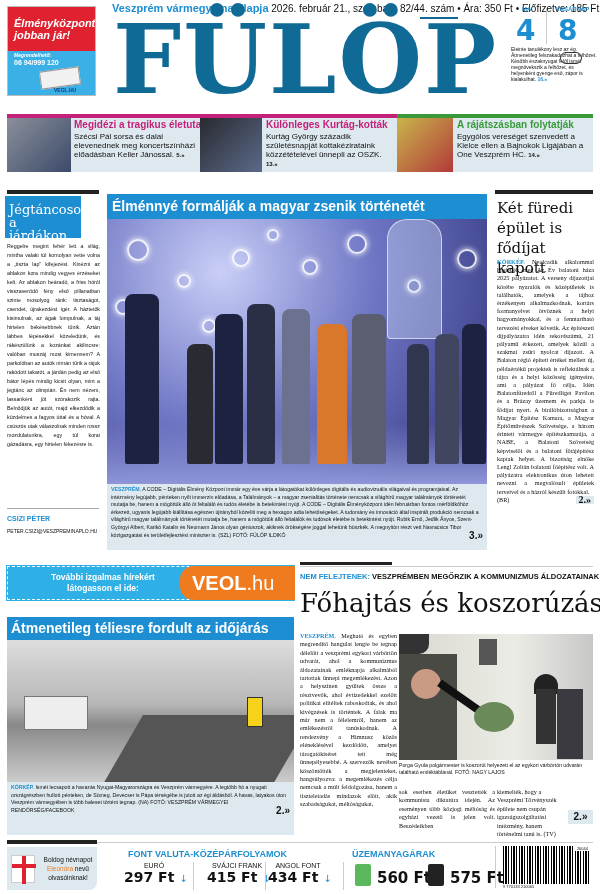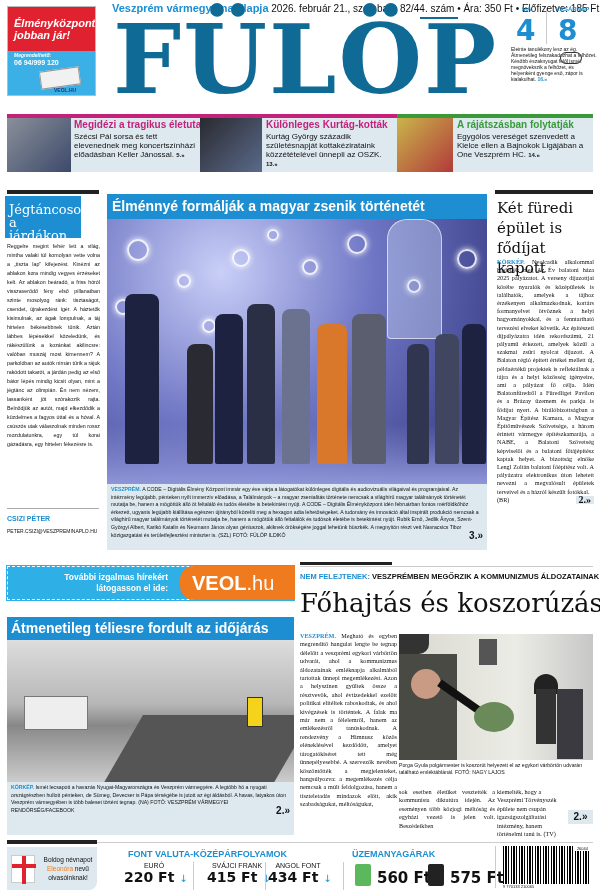--- a/index.html
+++ b/index.html
@@ -45,21 +45,21 @@
 .main-cap{left:107px;top:484px;width:380px;height:66px;background:#dde9ef;font-size:5.2px;line-height:7.6px;padding:2px 4px}
 .main-cap b{color:#1d8ed1}
 .pg{font-weight:bold;font-size:10px}
 
 .rtop{left:495px;top:190px;width:98px;height:4px;background:#222}
 .rhead{left:497px;top:198px;font-family:"DejaVu Serif",serif;font-size:15px;line-height:20px}
 .rbody{left:497px;top:258px;width:97px;font-family:"Liberation Serif",serif;font-size:6.2px;line-height:8.2px;text-align:justify}
 .rbody b{color:#1d8ed1}
 
 .veol-banner{left:7px;top:566px;width:287px;height:34px;background:#2eafe6;border:1px dashed #fff;outline:1px solid #2eafe6}
-.veol-banner .txt{position:absolute;left:30px;top:5px;width:130px;text-align:right;color:#fff;font-weight:bold;font-size:8.5px;line-height:11px}
+.veol-banner .txt{position:absolute;left:30px;top:5px;width:130px;text-align:center;color:#fff;font-weight:bold;font-size:8.5px;line-height:11px}
 .veol-banner .pill{position:absolute;left:172px;top:-1px;width:115px;height:34px;background:#f07a1e;border-radius:14px 0 0 14px;color:#fff;font-size:20px;font-weight:bold;line-height:34px;padding-left:12px}
 .veol-banner .pill span{font-weight:normal}
 
 .w-head{left:7px;top:617px;width:287px;height:23px;background:#1d8ed1;color:#fff;font-weight:bold;font-size:14px;line-height:23px;padding-left:4px}
 .w-img{left:7px;top:640px;width:287px;height:142px;background:linear-gradient(#ddd,#b7b7b7 45%,#888 60%,#ccc);overflow:hidden}
 .road{position:absolute;left:110px;top:75px;width:170px;height:90px;background:#555;transform:skewX(-30deg)}
 .truck{position:absolute;left:17px;top:56px;width:64px;height:34px;background:#eee;border:1px solid #777}
 .sign{position:absolute;left:240px;top:57px;width:16px;height:30px;background:#f4d31a;border:1px solid #333}
 .w-cap{left:7px;top:782px;width:287px;height:53px;background:#dde9ef;font-size:5.2px;line-height:7.6px;padding:2px 4px}
 .w-cap b{color:#1d8ed1}
@@ -127,21 +127,21 @@
   <div class="cloud"></div>
 </div>
 
 <div class="abs teasers">
   <div class="tbar" style="left:0;width:390px;background:#c4217a"></div>
   <div class="tbar" style="left:390px;width:196px;background:#3a9a3a"></div>
 
   <div class="teaser" style="left:0;width:193px">
     <div class="img" style="left:0;width:64px;background:linear-gradient(135deg,#8a8f9a,#3c4a6a)"></div>
     <div class="h" style="left:67px;top:1px;color:#c4217a">Megidézi a tragikus életutat</div>
-    <div class="p" style="left:67px;top:14px;width:124px"><span>Szécsi Pál sorsa és tett elevenednek meg koncertszínházi előadásban Keller Jánossal.</span> <b>5.»</b></div>
+    <div class="p" style="left:67px;top:14px;width:124px"><span>Szécsi Pál sorsa és dalai elevenednek meg koncertszínházi előadásban Keller Jánossal.</span> <b>5.»</b></div>
   </div>
   <div class="teaser" style="left:193px;width:197px">
     <div class="img" style="left:0;width:62px;background:linear-gradient(135deg,#2a2a30,#5a6a8a)"></div>
     <div class="h" style="left:66px;top:1px;color:#c4217a">Különleges Kurtág-kották</div>
     <div class="p" style="left:66px;top:14px;width:128px"><span>Kurtág György századik születésnapját kottakézirataink közzétételével ünnepli az OSZK.</span> <b>13.»</b></div>
   </div>
   <div class="teaser" style="left:390px;width:196px">
     <div class="img" style="left:0;width:56px;background:linear-gradient(135deg,#c9b54a,#b23a3a)"></div>
     <div class="h" style="left:60px;top:1px;color:#3a9a3a">A rájátszásban folytatják</div>
     <div class="p" style="left:60px;top:14px;width:134px"><span>Egygólos vereséget szenvedett a Kielce ellen a Bajnokok Ligájában a One Veszprém HC.</span> <b>14.»</b></div>
@@ -237,21 +237,21 @@
   <div class="t">
     <span>Boldog névnapot</span><br>
     <b>Eleonóra</b> <span>nevű</span><br>
     <span>olvasóinknak!</span>
   </div>
 </div>
 
 <div class="abs fx-title">FONT VALUTA-KÖZÉPÁRFOLYAMOK</div>
 <div class="fx" style="left:124px">
   <div class="n">EURÓ</div>
-  <div class="v"><b>220 Ft</b> <span>↓</span></div>
+  <div class="v"><b>297 Ft</b> <span>↓</span></div>
 </div>
 <div class="fxsep" style="left:193px"></div>
 <div class="fx" style="left:207px">
   <div class="n">SVÁJCI FRANK</div>
   <div class="v"><b>415 Ft</b> <span>↓</span></div>
 </div>
 <div class="fxsep" style="left:265px"></div>
 <div class="fx" style="left:268px">
   <div class="n">ANGOL FONT</div>
   <div class="v"><b>434 Ft</b> <span>↓</span></div>

